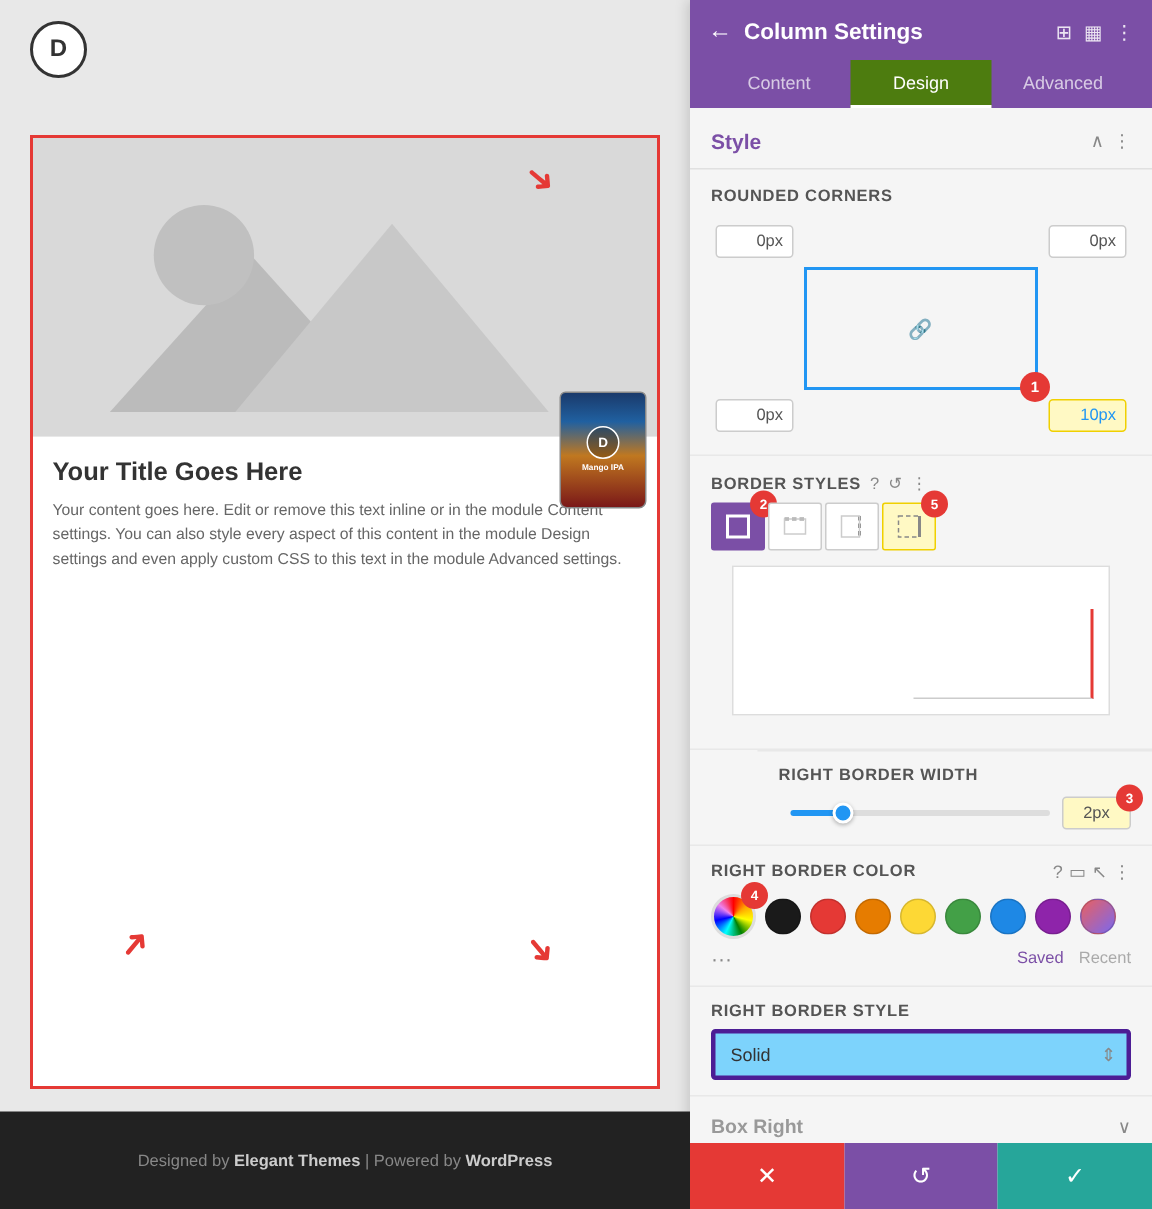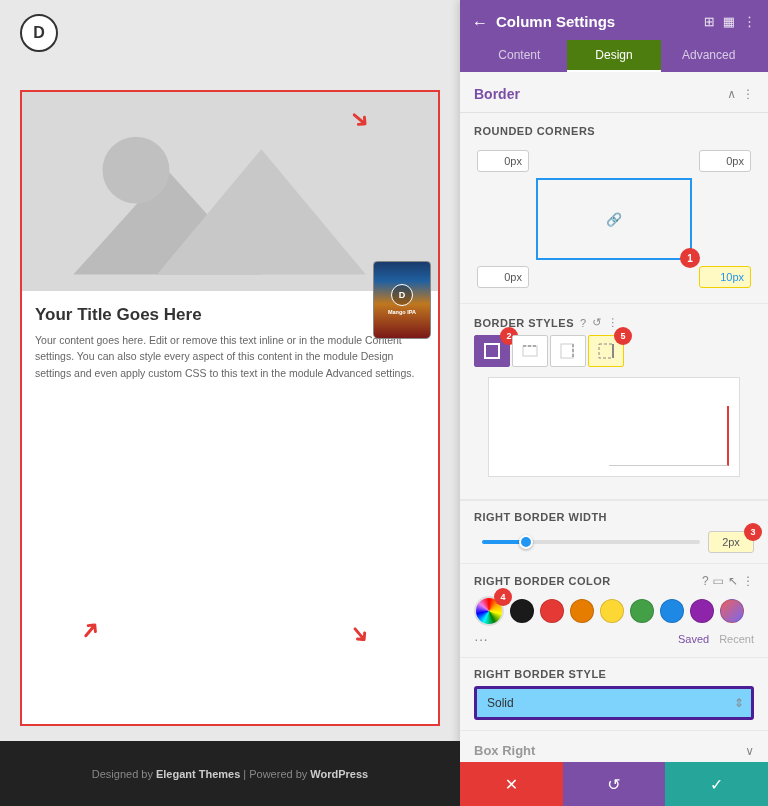--- a/index.html
+++ b/index.html
@@ -247,20 +247,21 @@
       width: 120px;
       height: 60px;
       border-right: 2px solid #e53935;
       border-bottom: 1px solid #ccc;
     }
 
     
     .slider-section {
       padding: 10px 14px;
       border-top: 1px solid #e8e8e8;
+      margin-left: 45px;
     }
 
     .slider-label {
       font-size: 11px;
       color: #555;
       font-weight: 600;
       text-transform: uppercase;
       letter-spacing: 0.5px;
       margin-bottom: 8px;
     }
@@ -517,21 +518,21 @@
     <div class="panel-tabs">
       <div class="panel-tab">Content</div>
       <div class="panel-tab active">Design</div>
       <div class="panel-tab">Advanced</div>
     </div>
   </div>
 
   <div class="panel-body">
 
     <div class="section-header">
-      <span class="section-title">Border</span>
+      <span class="section-title">Style</span>
       <div class="section-controls">
         <span class="section-toggle">∧</span>
         <span class="section-toggle">⋮</span>
       </div>
     </div>
 
     <div class="subsection">
       <div class="subsection-label">Rounded Corners</div>
       <div style="display:grid;grid-template-columns:58px 1fr 58px;grid-template-rows:28px 80px 28px;gap:4px;align-items:center;justify-items:center;">
 

